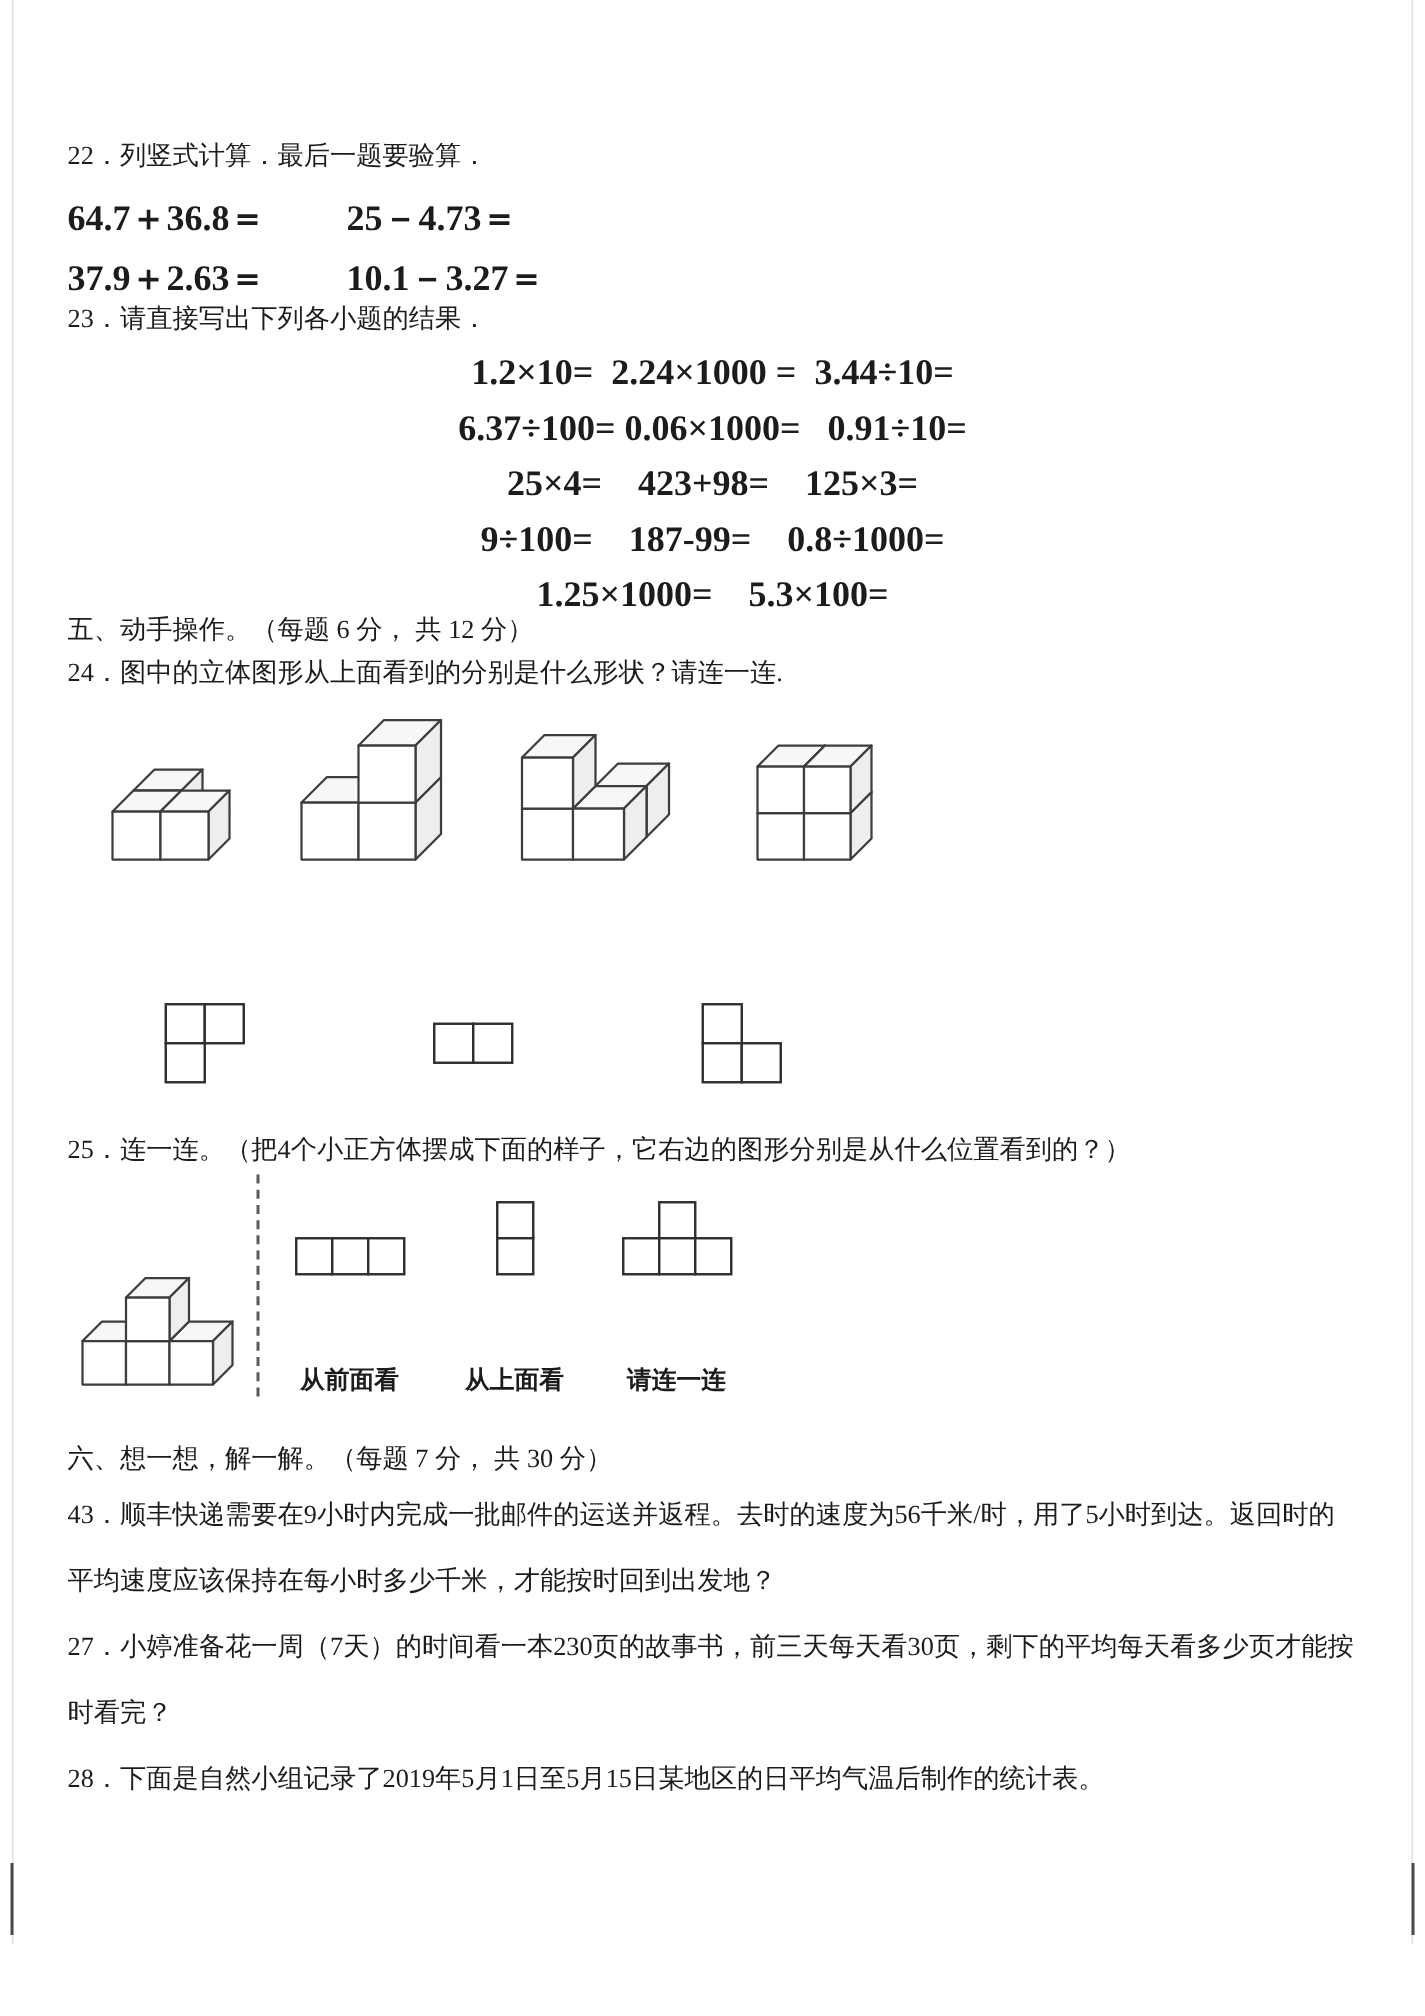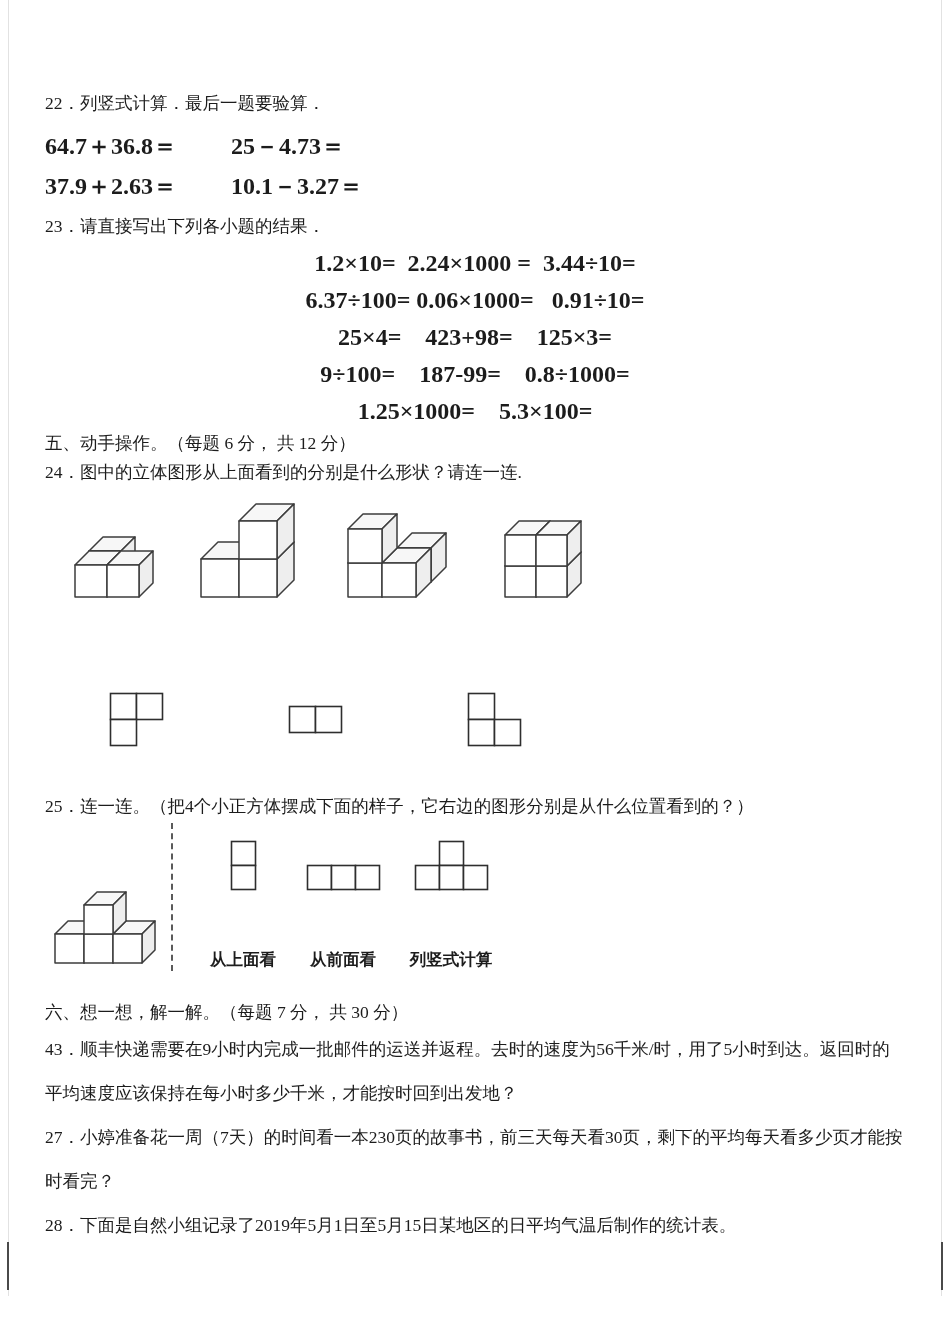--- a/index.html
+++ b/index.html
@@ -12,38 +12,38 @@
     font-family: "Liberation Serif", "DejaVu Serif", serif;
     color: #1c1c1c;
     box-sizing: border-box;
     padding: 92px 45px 0 45px;
     overflow: hidden;
   }
   .qtext { font-size: 17.5px; line-height: 22px; }
   .math  { font-size: 24px; line-height: 22px; font-weight: 700; white-space: pre-wrap; }
   .m22-1 { margin-top: 21px; }
   .m22-2 { margin-top: 18px; }
-  .lbl23 { margin-top: 18px; }
+  .lbl23 { margin-top: 4px; }
   .m23   { margin-top: 15px; text-align: center; }
-  .sec5  { margin-top: 10px; }
+  .sec5  { }
   .lbl24 { margin-top: 7px; }
   .figs-row {
     display: flex;
     align-items: flex-end;
     margin-top: 14px;
     padding-left: 28px;
   }
   .shapes-row {
     display: flex;
     align-items: center;
     margin-top: 92px;
     padding-left: 64px;
     min-height: 56px;
   }
-  .lbl25 { margin-top: 48px; }
+  .lbl25 { margin-top: 32px; }
   .q25-row {
     display: flex;
     align-items: flex-end;
     margin-top: 4px;
     padding-left: 8px;
     height: 150px;
   }
   .q25-fig { margin-bottom: 6px; }
   .dashline {
     width: 0;
@@ -199,49 +199,49 @@
           <polygon points="31,44 60,44 60,73 31,73" fill="#ffffff" stroke="#3d3d3d" stroke-width="1.5" stroke-linejoin="round"></polygon>
           <polygon points="60,44 73,31 102,31 89,44" fill="#f7f7f7" stroke="#3d3d3d" stroke-width="1.5" stroke-linejoin="round"></polygon>
           <polygon points="89,44 102,31 102,60 89,73" fill="#eeeeee" stroke="#3d3d3d" stroke-width="1.5" stroke-linejoin="round"></polygon>
           <polygon points="60,44 89,44 89,73 60,73" fill="#ffffff" stroke="#3d3d3d" stroke-width="1.5" stroke-linejoin="round"></polygon>
           <polygon points="31,15 44,2 73,2 60,15" fill="#f7f7f7" stroke="#3d3d3d" stroke-width="1.5" stroke-linejoin="round"></polygon>
           <polygon points="60,15 73,2 73,31 60,44" fill="#eeeeee" stroke="#3d3d3d" stroke-width="1.5" stroke-linejoin="round"></polygon>
           <polygon points="31,15 60,15 60,44 31,44" fill="#ffffff" stroke="#3d3d3d" stroke-width="1.5" stroke-linejoin="round"></polygon>
         </svg>
       </div>
     <div class="dashline"></div>
-    <div class="viewcol" style="margin-left:30px">
-      <div class="shape">
-          <svg xmlns="http://www.w3.org/2000/svg" width="27" height="51">
-            <rect x="1.5" y="1.5" width="24" height="24" fill="#ffffff" stroke="#2e2e2e" stroke-width="1.6"></rect>
-            <rect x="1.5" y="25.5" width="24" height="24" fill="#ffffff" stroke="#2e2e2e" stroke-width="1.6"></rect>
-          </svg>
-        </div>
-      <div class="viewlabel">从上面看</div>
-    </div>
     <div class="viewcol" style="margin-left:20px">
       <div class="shape">
           <svg xmlns="http://www.w3.org/2000/svg" width="75" height="27">
             <rect x="1.5" y="1.5" width="24" height="24" fill="#ffffff" stroke="#2e2e2e" stroke-width="1.6"></rect>
             <rect x="25.5" y="1.5" width="24" height="24" fill="#ffffff" stroke="#2e2e2e" stroke-width="1.6"></rect>
             <rect x="49.5" y="1.5" width="24" height="24" fill="#ffffff" stroke="#2e2e2e" stroke-width="1.6"></rect>
           </svg>
         </div>
       <div class="viewlabel">从前面看</div>
     </div>
+    <div class="viewcol" style="margin-left:30px">
+      <div class="shape">
+          <svg xmlns="http://www.w3.org/2000/svg" width="27" height="51">
+            <rect x="1.5" y="1.5" width="24" height="24" fill="#ffffff" stroke="#2e2e2e" stroke-width="1.6"></rect>
+            <rect x="1.5" y="25.5" width="24" height="24" fill="#ffffff" stroke="#2e2e2e" stroke-width="1.6"></rect>
+          </svg>
+        </div>
+      <div class="viewlabel">从上面看</div>
+    </div>
     <div class="viewcol" style="margin-left:28px">
       <div class="shape">
           <svg xmlns="http://www.w3.org/2000/svg" width="75" height="51">
             <rect x="25.5" y="1.5" width="24" height="24" fill="#ffffff" stroke="#2e2e2e" stroke-width="1.6"></rect>
             <rect x="1.5" y="25.5" width="24" height="24" fill="#ffffff" stroke="#2e2e2e" stroke-width="1.6"></rect>
             <rect x="25.5" y="25.5" width="24" height="24" fill="#ffffff" stroke="#2e2e2e" stroke-width="1.6"></rect>
             <rect x="49.5" y="25.5" width="24" height="24" fill="#ffffff" stroke="#2e2e2e" stroke-width="1.6"></rect>
           </svg>
         </div>
-      <div class="viewlabel">列竖式计算</div>
+      <div class="viewlabel">请连一连</div>
     </div>
   </div>
 
   <div class="qtext sec6">六、想一想，解一解。（每题 7 分， 共 30 分）</div>
   <div class="para">43．顺丰快递需要在9小时内完成一批邮件的运送并返程。去时的速度为56千米/时，用了5小时到达。返回时的平均速度应该保持在每小时多少千米，才能按时回到出发地？</div>
   <div class="para">27．小婷准备花一周（7天）的时间看一本230页的故事书，前三天每天看30页，剩下的平均每天看多少页才能按时看完？</div>
   <div class="para">28．下面是自然小组记录了2019年5月1日至5月15日某地区的日平均气温后制作的统计表。</div>
 </div>
 
 </body></html>

